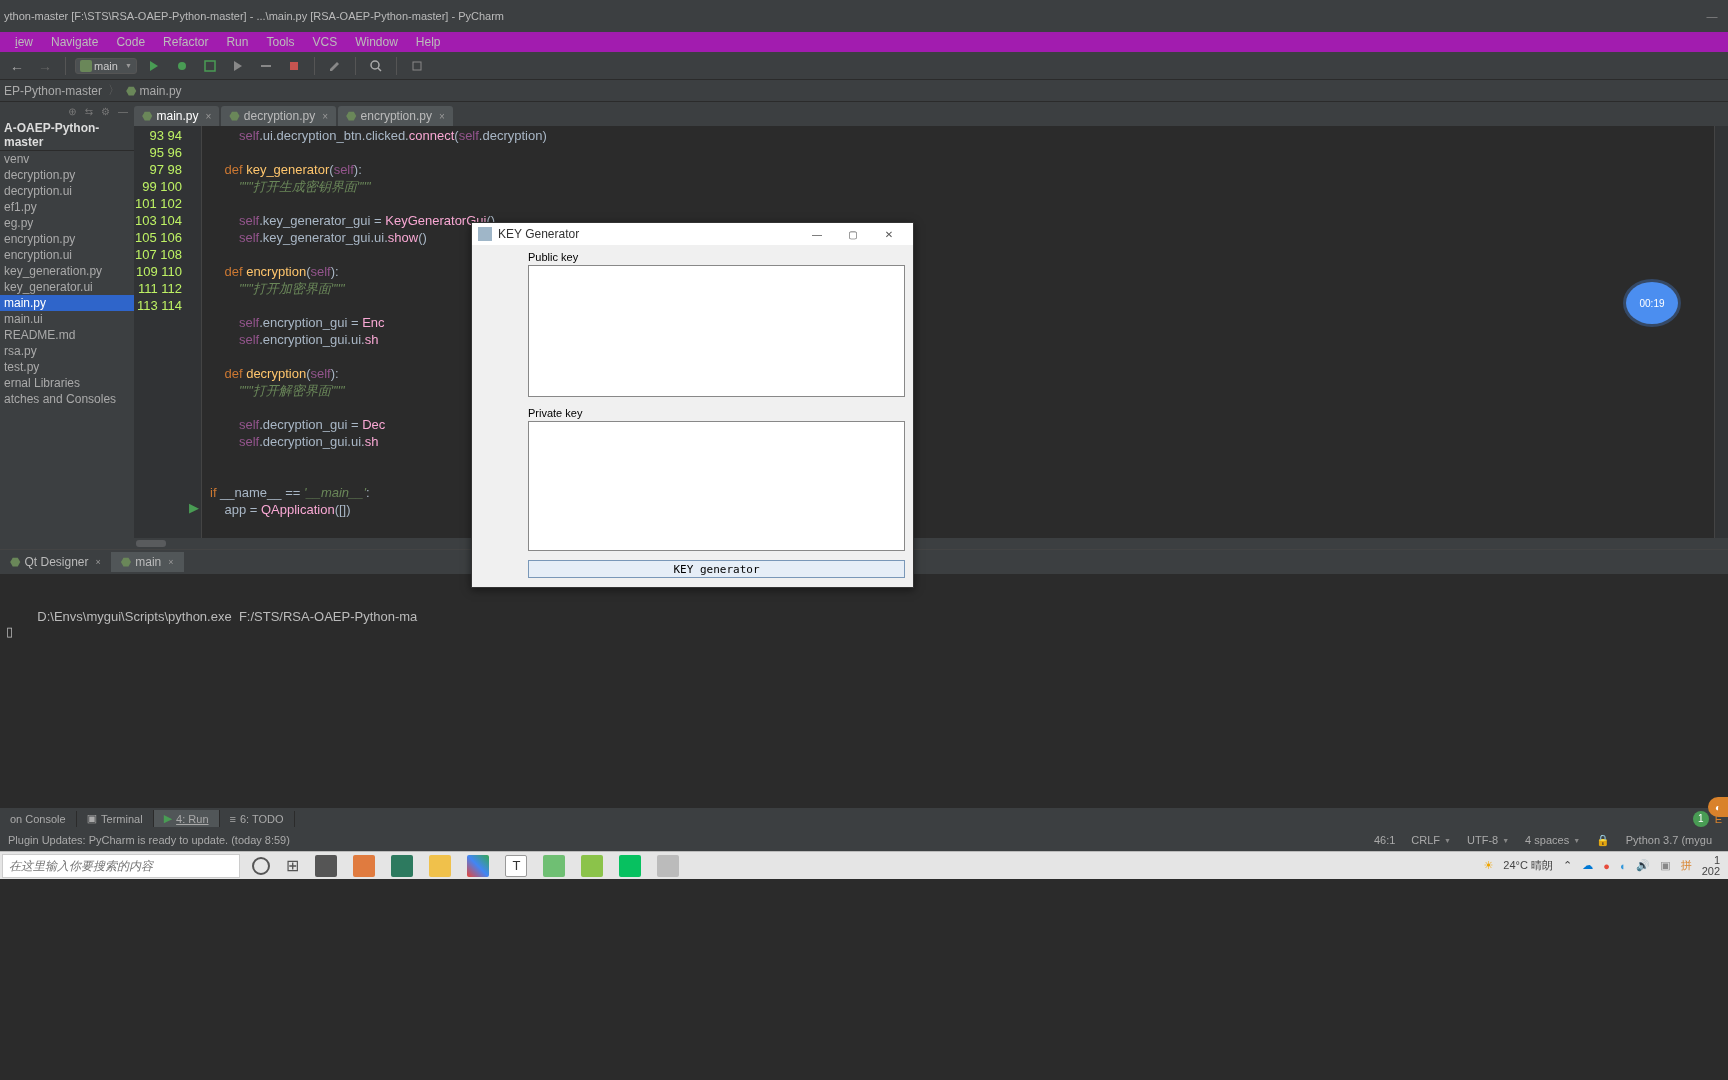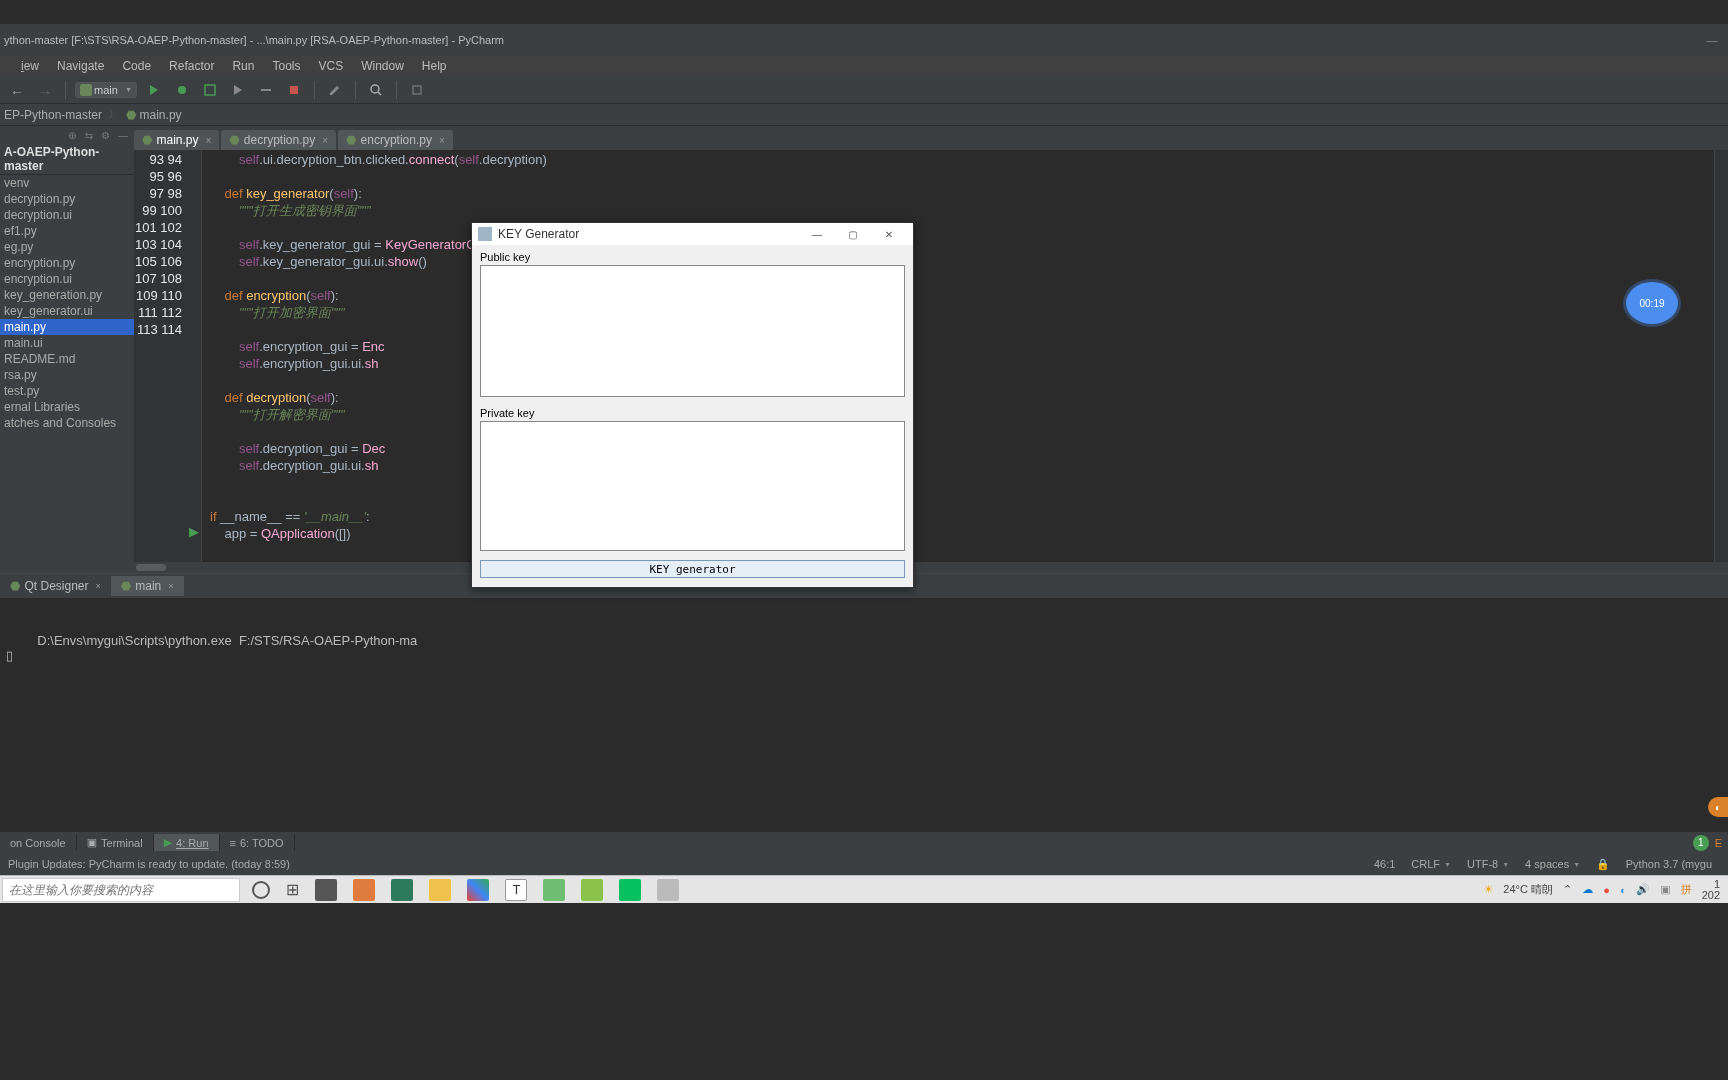--- a/index.html
+++ b/index.html
@@ -1,24 +1,24 @@
 <!DOCTYPE html>
 <html><head>
 <meta charset="utf-8">
 <style>
 * { margin: 0; padding: 0; box-sizing: border-box; font-family: "Segoe UI", Arial, sans-serif; }
 body { width: 1728px; height: 1080px; background: #2b2b2b; overflow: hidden; position: relative; }
 
 
-.title-bar { height: 18px; background: #3c3f41; color: #bbb; font-size: 11px; display: flex; align-items: center; padding: 16px 4px; margin-top: 24px; }
+.title-bar { height: 18px; background: #3c3f41; color: #bbb; font-size: 11px; display: flex; align-items: center; padding: 16px 4px; }
 .title-bar .spacer { flex: 1; }
 .title-bar .win-ctrl { width: 24px; text-align: center; color: #888; }
 
 
-.menu-bar { height: 20px; background: #404040; color: #bbb; display: flex; align-items: center; font-size: 12px; padding-left: 12px; gap: 0; }
+.menu-bar { height: 20px; background: #a21caf; color: #bbb; display: flex; align-items: center; font-size: 12px; padding-left: 6px; gap: 0; }
 .menu-bar .menu-item { padding: 2px 9px; cursor: default; }
 .menu-bar .mn { text-decoration: underline; }
 
 
 .toolbar { height: 28px; background: #3c3f41; border-bottom: 1px solid #2b2b2b; display: flex; align-items: center; padding: 0 6px; gap: 6px; }
 .tb-btn { width: 22px; height: 22px; display: flex; align-items: center; justify-content: center; }
 .tb-sep { width: 1px; height: 18px; background: #555; margin: 0 3px; }
 .config-sel { background: #4c5052; border: 1px solid #555; color: #ccc; font-size: 11px; padding: 1px 18px 1px 18px; border-radius: 3px; display: flex; align-items: center; gap: 4px; position: relative; }
 .config-sel::before { content: ''; position: absolute; left: 4px; width: 12px; height: 12px; background: #6a8759; border-radius: 2px; }
 .config-sel::after { content: '▼'; position: absolute; right: 4px; font-size: 7px; color: #999; }
@@ -38,21 +38,21 @@
 .tree-item { padding: 1px 4px; white-space: nowrap; }
 .tree-item.sel { background: #2f65ca; color: #fff; }
 
 
 .editor-area { flex: 1; display: flex; flex-direction: column; background: #2b2b2b; }
 .tab-row { height: 24px; background: #3c3f41; display: flex; align-items: flex-end; }
 .ed-tab { background: #515658; color: #bbb; font-size: 12px; padding: 3px 8px; margin-right: 2px; display: flex; align-items: center; gap: 4px; border-top-left-radius: 3px; border-top-right-radius: 3px; }
 .ed-tab.active { background: #4e5254; color: #fff; }
 .tab-close { color: #999; font-size: 10px; margin-left: 3px; }
 .code-pane { flex: 1; display: flex; background: #2b2b2b; font-family: "Consolas", monospace; font-size: 13px; position: relative; }
-.gutter { width: 54px; background: #313335; color: #e5e5e5; text-align: right; padding: 1px 6px 0 0; line-height: 17px; }
+.gutter { width: 54px; background: #313335; color: #bef264; text-align: right; padding: 1px 6px 0 0; line-height: 17px; }
 .gutter-fold { width: 14px; background: #313335; border-right: 1px solid #444; }
 .code { flex: 1; color: #a9b7c6; padding: 1px 8px 0; white-space: pre; line-height: 17px; position: relative; }
 .minimap { width: 14px; background: #313335; border-left: 1px solid #444; }
 .kw { color: #cc7832; }
 .self { color: #94558d; }
 .fn { color: #ffc66d; }
 .str { color: #6a8759; font-style: italic; }
 .call { color: #f9a8d4; }
 .runmark { color: #499c54; position: absolute; }
 .scrollbar-x { height: 11px; background: #3c3f41; position: relative; }
@@ -76,21 +76,21 @@
 .status-bar .sb-left { flex: 1; }
 .status-bar .sb-item { padding: 0 8px; display: flex; align-items: center; gap: 2px; }
 .drop { font-size: 7px; color: #888; margin-left: 2px; }
 
 
 .dialog { position: absolute; left: 471px; top: 222px; width: 443px; height: 366px; background: #f0f0f0; border: 1px solid #333; display: flex; flex-direction: column; box-shadow: 0 2px 8px rgba(0,0,0,0.5); }
 .dlg-title { height: 22px; background: #fff; display: flex; align-items: center; padding: 0 6px; font-size: 12px; color: #333; }
 .dlg-title .dlg-ico { width: 14px; height: 14px; background: #9fb6c8; margin-right: 6px; }
 .dlg-title .sp { flex: 1; }
 .dlg-title .win-btn { width: 36px; height: 20px; display: flex; align-items: center; justify-content: center; font-size: 10px; color: #555; }
-.dlg-body { flex: 1; padding: 6px 8px; font-family: "SimSun", monospace; font-size: 11px; }
+.dlg-body { flex: 1; padding: 6px 8px; font-family: "SimSun", monospace; font-size: 11px; margin-left: 48px; }
 .dlg-body label { display: block; margin-bottom: 2px; }
 .dlg-body textarea { width: 100%; border: 1px solid #888; background: #fff; resize: none; font-family: inherit; font-size: 11px; padding: 2px; }
 .dlg-body .ta1 { height: 132px; margin-bottom: 7px; }
 .dlg-body .ta2 { height: 130px; margin-bottom: 6px; }
 .dlg-body button { width: 100%; height: 18px; background: #e6eef7; border: 1px solid #7a98b8; font-family: inherit; font-size: 11px; position: relative; }
 
 
 .timer { position: absolute; right: 50px; top: 282px; width: 52px; height: 42px; background: #4b8ef0; border-radius: 50%; color: #fff; font-size: 10px; display: flex; align-items: center; justify-content: center; box-shadow: 0 0 0 3px rgba(75,142,240,.3); }
 
 

